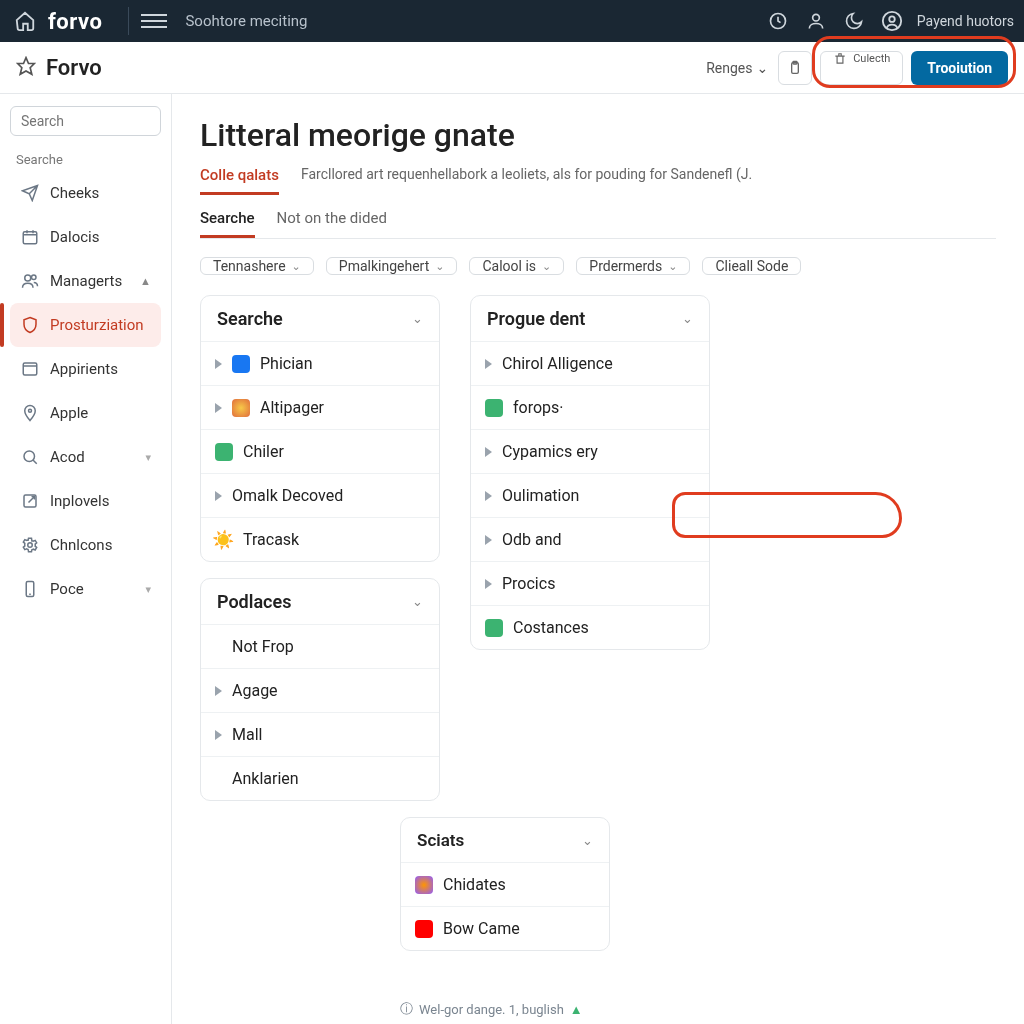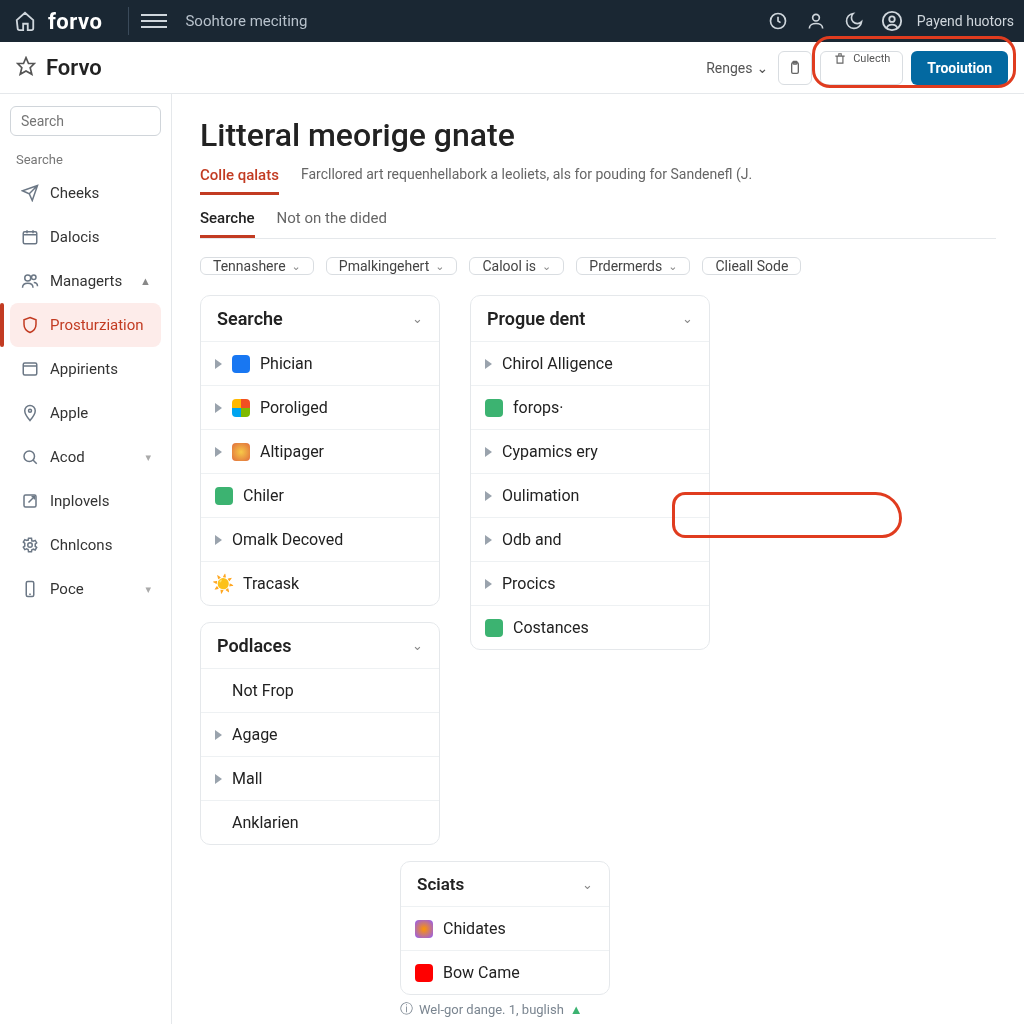--- a/index.html
+++ b/index.html
@@ -294,25 +294,20 @@
             <span class="cchev">⌄</span>
           </div>
           <div id="clears-rows">
               <div class="row">
                 <span class="tri"></span>
                 <span class="sq fb"></span>
                 <span class="txt">Phician</span>
               </div>
               <div class="row">
                 <span class="tri"></span>
-                <span class="sq ms"></span>
-                <span class="txt">Poroliged</span>
-              </div>
-              <div class="row">
-                <span class="tri"></span>
                 <span class="sq al"></span>
                 <span class="txt">Altipager</span>
               </div>
               <div class="row">
                 <span class="sq gr"></span>
                 <span class="txt">Chiler</span>
               </div>
               <div class="row">
                 <span class="tri"></span>
                 <span class="txt">Omalk Decoved</span>

